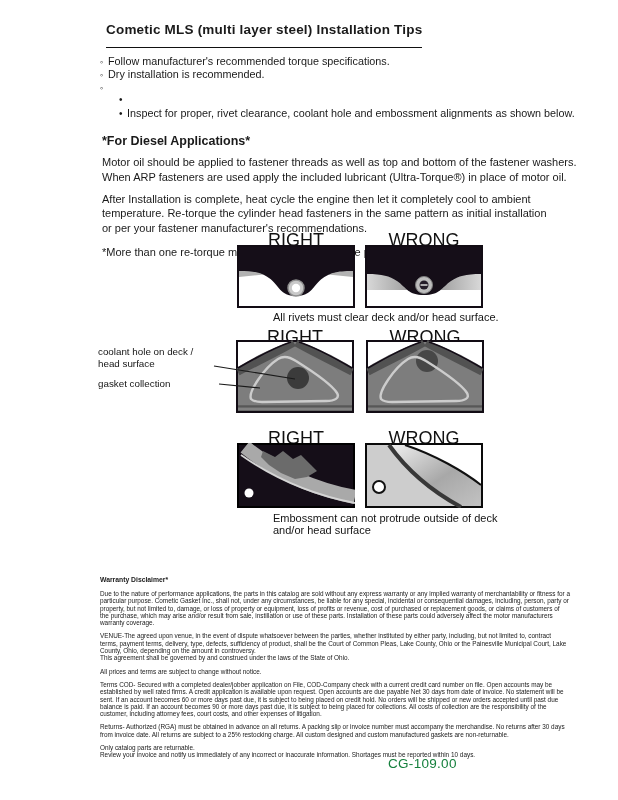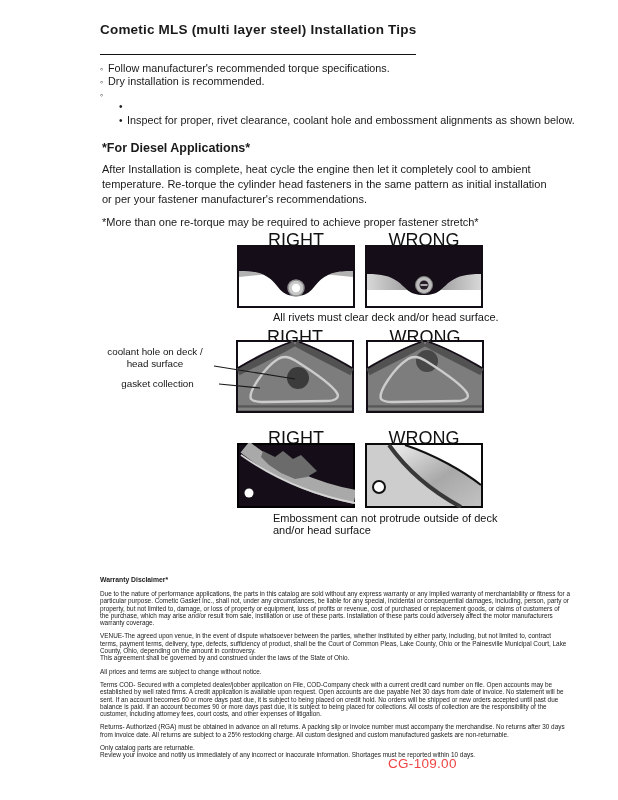--- a/index.html
+++ b/index.html
@@ -3,46 +3,46 @@
 <meta charset="utf-8">
 <style>
   html,body { margin:0; padding:0; background:#ffffff; }
   #page {
     position:relative; width:618px; height:800px; background:#ffffff;
     font-family:"Liberation Sans", sans-serif; color:#1a1a1a; overflow:hidden;
   }
   
   .content-top { position:absolute; left:100px; top:20px; width:478px; }
   .doc-title {
-    margin-left:0; display:inline-block; font-size:13.5px; font-weight:bold;
-    letter-spacing:.2px; border-bottom:1.6px solid #111; padding-bottom:17px;
+    margin-left:6px; display:inline-block; font-size:13.5px; font-weight:bold;
+    letter-spacing:.2px; border-bottom:1.6px solid #111; padding-bottom:10px;
   }
   .tips { margin-top:7px; }
   .tip-line { display:flex; align-items:baseline; white-space:nowrap; line-height:12.4px; font-size:10.8px; }
   .tip-line .mk { width:8px; font-size:9px; flex:0 0 auto; }
   .tip-sub { margin-left:19px; }
   .tip-sub .mk { font-size:10px; width:8px; }
   .diesel-heading { margin-top:14px; margin-left:2px; font-size:12.5px; font-weight:bold; }
   .bodypara { margin:7px 0 0 2px; font-size:11px; line-height:14.8px; white-space:pre-line; }
   .note { margin:10px 0 0 2px; font-size:11px; }
 
   
   .dg-head { position:absolute; width:118px; text-align:center; font-size:18px; color:#111; }
   .dg-img  { position:absolute; width:118px; }
   .dg-img svg { display:block; }
   .dg-caption { position:absolute; font-size:11px; white-space:nowrap; color:#141414;margin-left:36px; }
-  .callout { position:absolute; text-align:center; font-size:9.8px; line-height:11.5px; color:#141414; }
+  .callout { position:absolute; text-align:left; font-size:9.8px; line-height:11.5px; color:#141414; }
   #leader-svg { position:absolute; left:0; top:0; pointer-events:none; }
 
   
   .warranty { position:absolute; left:100px; top:576px; width:470px; }
   .warranty h4 { margin:0 0 7px 0; font-size:6.8px; font-weight:bold; }
   .warranty p  { margin:0 0 6px 0; font-size:6.4px; line-height:7.3px; white-space:pre-line; }
 
-  .page-code { position:absolute; left:388px; top:756px; font-size:13.5px; color:#ef4444; letter-spacing:.3px; }
+  .page-code { position:absolute; left:388px; top:756px; font-size:13.5px; color:#15803d; letter-spacing:.3px; }
 </style>
 </head>
 <body>
 
 <div id="page">
 
   <div class="content-top">
     <span class="doc-title">Cometic MLS (multi layer steel) Installation Tips</span>
 
     <div class="tips">
@@ -60,20 +60,22 @@
       <div class="tip-line tip-sub">
         <span class="mk">•</span>
       </div>
       <div class="tip-line tip-sub">
         <span class="mk">•</span>
         <span>Inspect for proper, rivet clearance, coolant hole and embossment alignments as shown below.</span>
       </div>
     </div>
 
     <div class="diesel-heading">*For Diesel Applications*</div>
+    <p class="bodypara">Motor oil should be applied to fastener threads as well as top and bottom of the fastener washers.
+When ARP fasteners are used apply the included lubricant (Ultra-Torque®) in place of motor oil.</p>
     <p class="bodypara">After Installation is complete, heat cycle the engine then let it completely cool to ambient
 temperature. Re-torque the cylinder head fasteners in the same pattern as initial installation
 or per your fastener manufacturer's recommendations.</p>
     <p class="note">*More than one re-torque may be required to achieve proper fastener stretch*</p>
   </div>
 
   <div class="dg-head" style="left:237px; top:230px;">RIGHT</div>
   <div class="dg-head" style="left:365px; top:230px;">WRONG</div>
 
   <div class="dg-img" style="left:237px; top:245px;">

